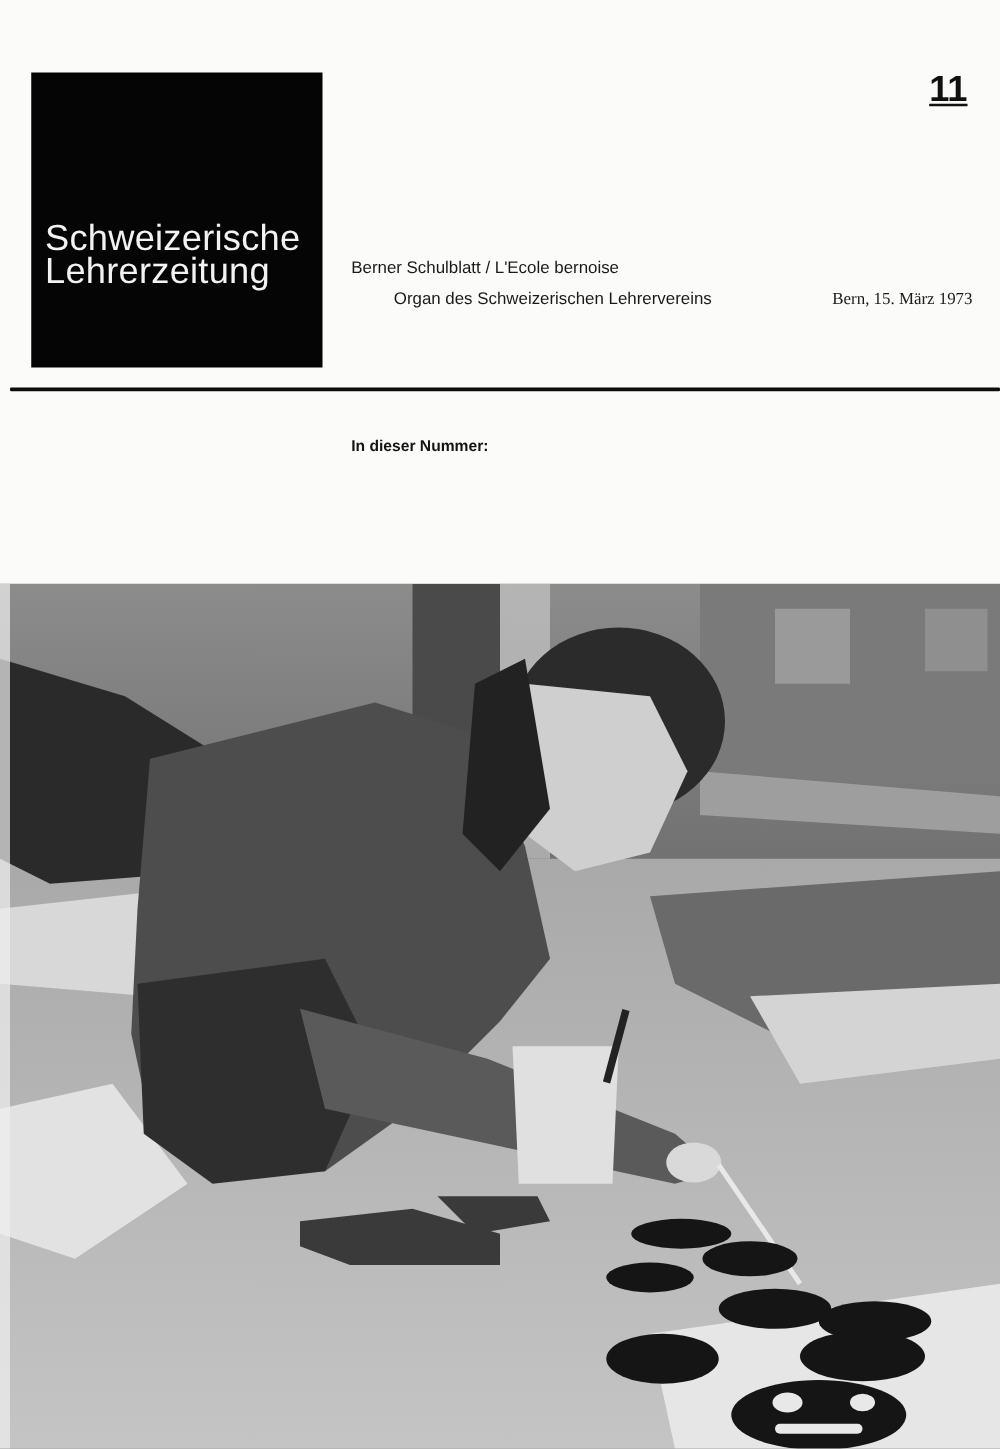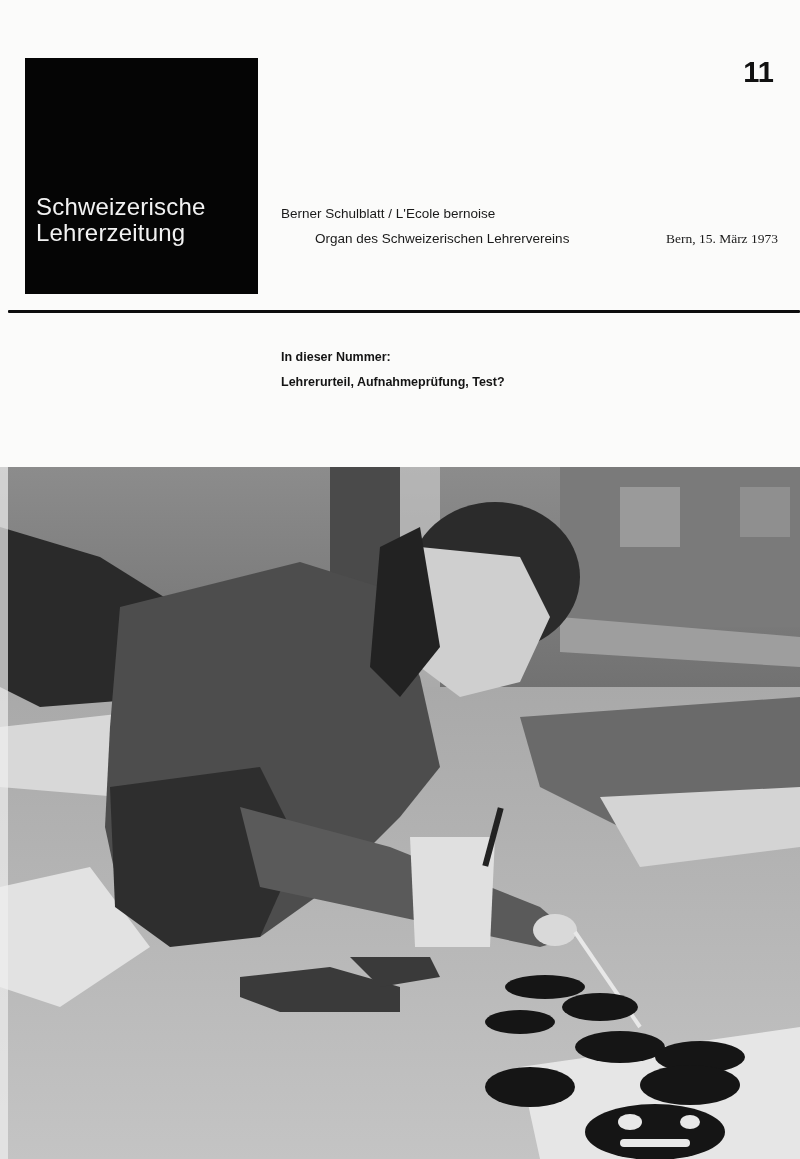--- a/index.html
+++ b/index.html
@@ -7,29 +7,30 @@
       width: 800px; height: 1159px; overflow: hidden; position: relative;
       background: #fbfbfa;
       font-family: "Liberation Sans", sans-serif;
       color: #111;
     }
     .title-block {
       position: absolute; left: 25px; top: 58px; width: 233px; height: 236px;
       background: #050505;
     }
     .title-block .title {
-      position: absolute; left: 11px; top: 136px;
-      color: #f2f2f2; font-size: 24px; line-height: 26px;
+      position: absolute; left: 11px; top: 120px;
+      color: #f2f2f2; font-size: 29px; line-height: 26px;
       font-family: "Liberation Sans", sans-serif;
       letter-spacing: 0.2px;
     }
     .issue-no {
       position: absolute; right: 26px; top: 56px;
       font-size: 29px; font-weight: bold; color: #111;
       font-family: "Liberation Sans", sans-serif;
+      text-decoration: underline;
     }
     .sub1 {
       position: absolute; left: 281px; top: 206px;
       font-size: 13.5px; color: #1a1a1a; text-align: center;
     }
     .sub2 {
       position: absolute; left: 281px; top: 231px;
       font-size: 13.5px; color: #1a1a1a; margin-left: 34px;
     }
     .date {
@@ -63,21 +64,20 @@
 
 <div class="issue-no">11</div>
 <div class="sub1">Berner Schulblatt / L'Ecole bernoise</div>
 <div class="sub2">Organ des Schweizerischen Lehrervereins</div>
 <div class="date">Bern, 15. März 1973</div>
 
 <div class="rule"></div>
 
 <div class="contents">
   <div>In dieser Nummer:</div>
-  <div>Lehrerurteil, Aufnahmeprüfung, Test?</div>
 </div>
 
 <div class="photo">
   <svg width="800" height="692" viewBox="0 0 800 692">
     <defs>
       <linearGradient id="wall" x1="0" y1="0" x2="0" y2="1">
         <stop offset="0" stop-color="#8c8c8c"></stop>
         <stop offset="1" stop-color="#6e6e6e"></stop>
       </linearGradient>
       <linearGradient id="floor" x1="0" y1="0" x2="0" y2="1">

